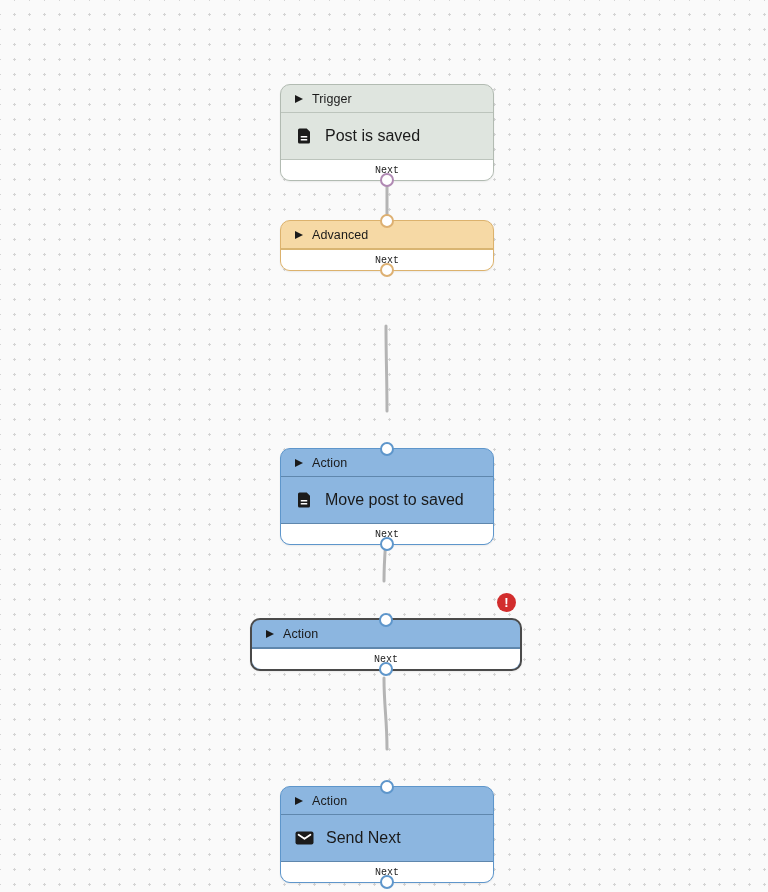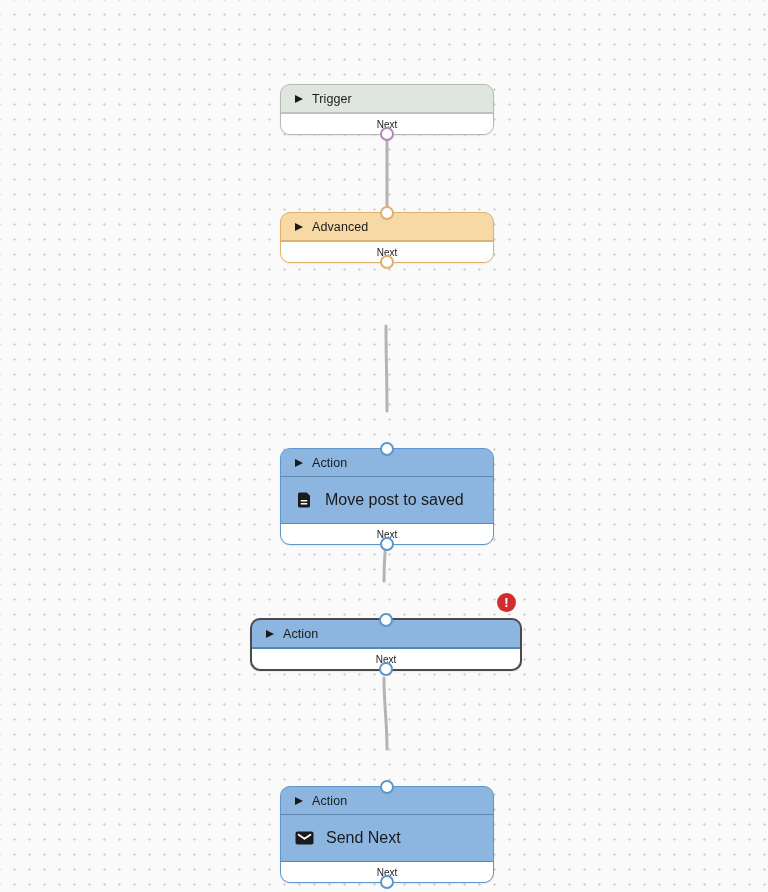--- a/index.html
+++ b/index.html
@@ -45,61 +45,72 @@
     display:flex; align-items:center; gap:12px;
     height:46px; padding:0 14px;
     font-size:16px; white-space:nowrap;
   }
   .node-body .icon { flex:0 0 auto; display:flex; align-items:center; }
   .node-footer {
     background:#ffffff; border-top:1px solid var(--divider);
     height:21px; display:flex; align-items:center; justify-content:center;
     font-size:10px; color:#222;
     border-radius:0 0 9px 9px;
+    font-family:Liberation Mono, monospace;
   }
 
   .port {
     position:absolute; left:50%; width:14px; height:14px;
     border-radius:50%; background:#ffffff;
     border:2px solid var(--port);
   }
   .port-top    { top:0;    transform:translate(-50%,-50%); }
   .port-bottom { top:100%; transform:translate(-50%,-50%); }
 
   .error-badge {
     position:absolute; top:-27px; right:4px;
     width:19px; height:19px; border-radius:50%;
     background:#d22d2d; color:#fff;
     display:flex; align-items:center; justify-content:center;
     font-size:13px; font-weight:bold; line-height:1;
   }
 
   
   .node-1 { left:280px; top:42px;  width:214px; }
-  .node-2 { left:280px; top:212px; width:214px; }
+  .node-2 { left:280px; top:220px; width:214px; }
   .node-3 { left:280px; top:410px; width:214px; }
   .node-4 { left:250px; top:580px; width:272px; }
   .node-5 { left:280px; top:748px; width:214px; }
 </style>
 </head>
 <body>
 
 <div class="canvas">
 
   <svg class="connectors">
     <path d="M387,141 C387,176 387,194 387,229" fill="none" stroke="#b4b4b4" stroke-width="3" stroke-linecap="round"></path>
     <path d="M386,326 C386,360 387,377 387,411" fill="none" stroke="#b4b4b4" stroke-width="3" stroke-linecap="round"></path>
     <path d="M387,509 C387,538 384,552 384,581" fill="none" stroke="#b4b4b4" stroke-width="3" stroke-linecap="round"></path>
     <path d="M384,678 C384,707 387,719 387,749" fill="none" stroke="#b4b4b4" stroke-width="3" stroke-linecap="round"></path>
   </svg>
 
   <div class="node node--trigger node-1">
     <div class="node-header">
       <span class="play-tri"></span>
       <span>Trigger</span>
+    </div>
+    <div class="node-body">
+      <span class="icon">
+        <svg width="18" height="18" viewBox="0 0 18 18">
+            <path d="M4.5 1.5 h7.2 l3.3 3.3 v10.2 a1.5 1.5 0 0 1 -1.5 1.5 h-9 a1.5 1.5 0 0 1 -1.5 -1.5 v-12 a1.5 1.5 0 0 1 1.5 -1.5 z" fill="#1b1b1b"></path>
+            <rect x="5.6" y="8.9" width="6.8" height="1.7" rx="0.85" fill="#fff"></rect>
+            <rect x="5.6" y="11.9" width="6.8" height="1.7" rx="0.85" fill="#fff"></rect>
+          </svg>
+      </span>
+      <span>Post is saved</span>
     </div>
     <div class="node-footer">Next</div>
     <span class="port port-bottom"></span>
   </div>
 
   <div class="node node--advanced node-2">
     <div class="node-header">
       <span class="play-tri"></span>
       <span>Advanced</span>
     </div>

